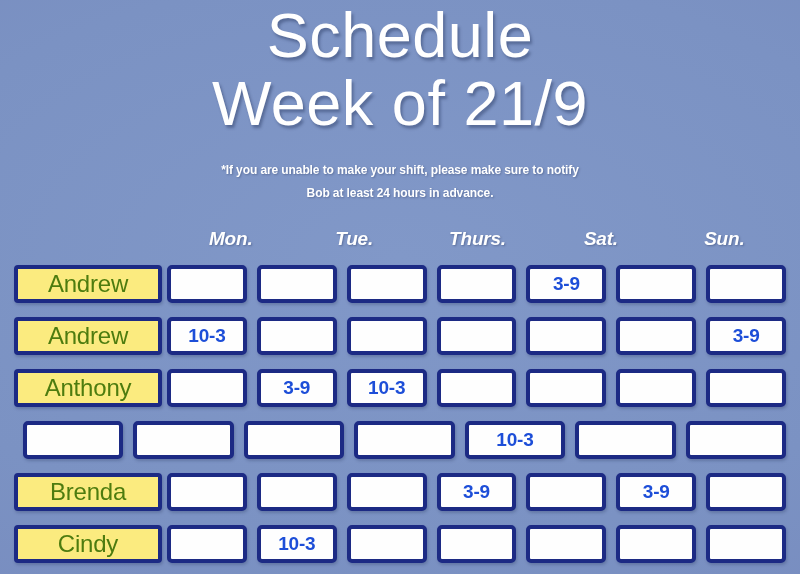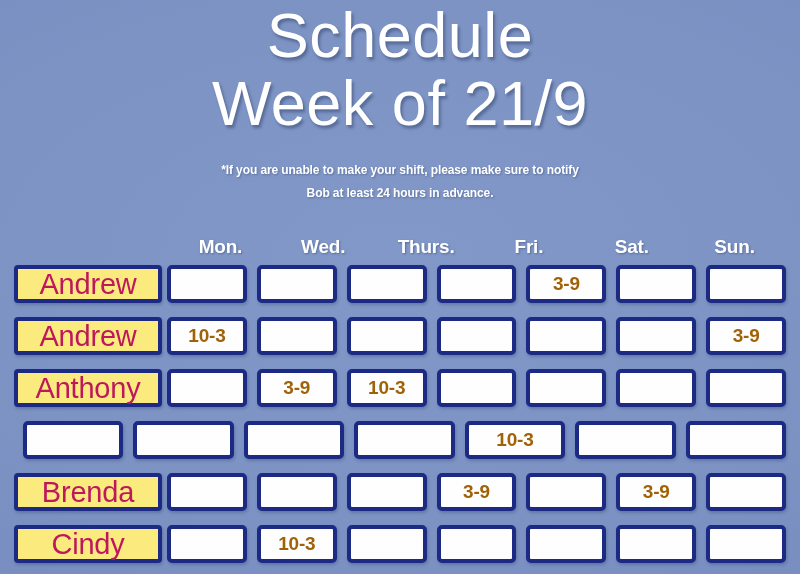--- a/index.html
+++ b/index.html
@@ -54,24 +54,24 @@
 
   
   .grid {
     position: absolute;
     left: 0;
     top: 228px;
     width: 800px;
   }
   .day-header-row {
     display: flex;
-    align-items: flex-end;
     height: 30px;
     padding: 0 14px 0 21px;
     box-sizing: border-box;
+    font-style: italic;
   }
   .name-col-spacer {
     width: 148px;
     flex: 0 0 148px;
   }
   .day-cols {
     display: flex;
     flex: 1 1 auto;
   }
   .day-head {
@@ -95,38 +95,38 @@
     width: 148px;
     flex: 0 0 148px;
     height: 38px;
     box-sizing: border-box;
     background: #fbeb7f;
     border: 4px solid #1c2a84;
     border-radius: 4px;
     display: flex;
     align-items: center;
     justify-content: center;
-    color: #be185d;
-    font-size: 29px;
+    color: #4d7c0f;
+    font-size: 24px;
     font-weight: 400;
     letter-spacing: -0.2px;
     box-shadow: 1px 2px 3px rgba(40, 55, 95, 0.28);
   }
   .shift-cell {
     flex: 1 1 0;
     margin: 0 5px;
     height: 38px;
     box-sizing: border-box;
     background: #fefefe;
     border: 4px solid #1c2a84;
     border-radius: 5px;
     display: flex;
     align-items: center;
     justify-content: center;
-    color: #a16207;
+    color: #1d4ed8;
     font-size: 19px;
     font-weight: bold;
     letter-spacing: -0.2px;
     box-shadow: 1px 2px 3px rgba(40, 55, 95, 0.28);
   }
   .shift-cell:first-child { margin-left: 9px; }
   .shift-cell:last-child  { margin-right: 0; }
 </style>
 </head>
 <body>
@@ -142,23 +142,22 @@
     <span class="note-line">*If you are unable to make your shift, please make sure to notify</span>
     <span class="note-line">Bob at least 24 hours in advance.</span>
   </div>
 
   <div class="grid">
 
     <div class="day-header-row">
       <div class="name-col-spacer"></div>
       <div class="day-cols">
         <div class="day-head">Mon.</div>
-        <div class="day-head">Wed.</div>
+        <div class="day-head">Tue.</div>
         <div class="day-head">Thurs.</div>
-        <div class="day-head">Fri.</div>
         <div class="day-head">Sat.</div>
         <div class="day-head">Sun.</div>
       </div>
     </div>
 
     <div class="row">
       <div class="name-cell">Andrew</div>
       <div class="shift-cell"></div>
       <div class="shift-cell"></div>
       <div class="shift-cell"></div>

